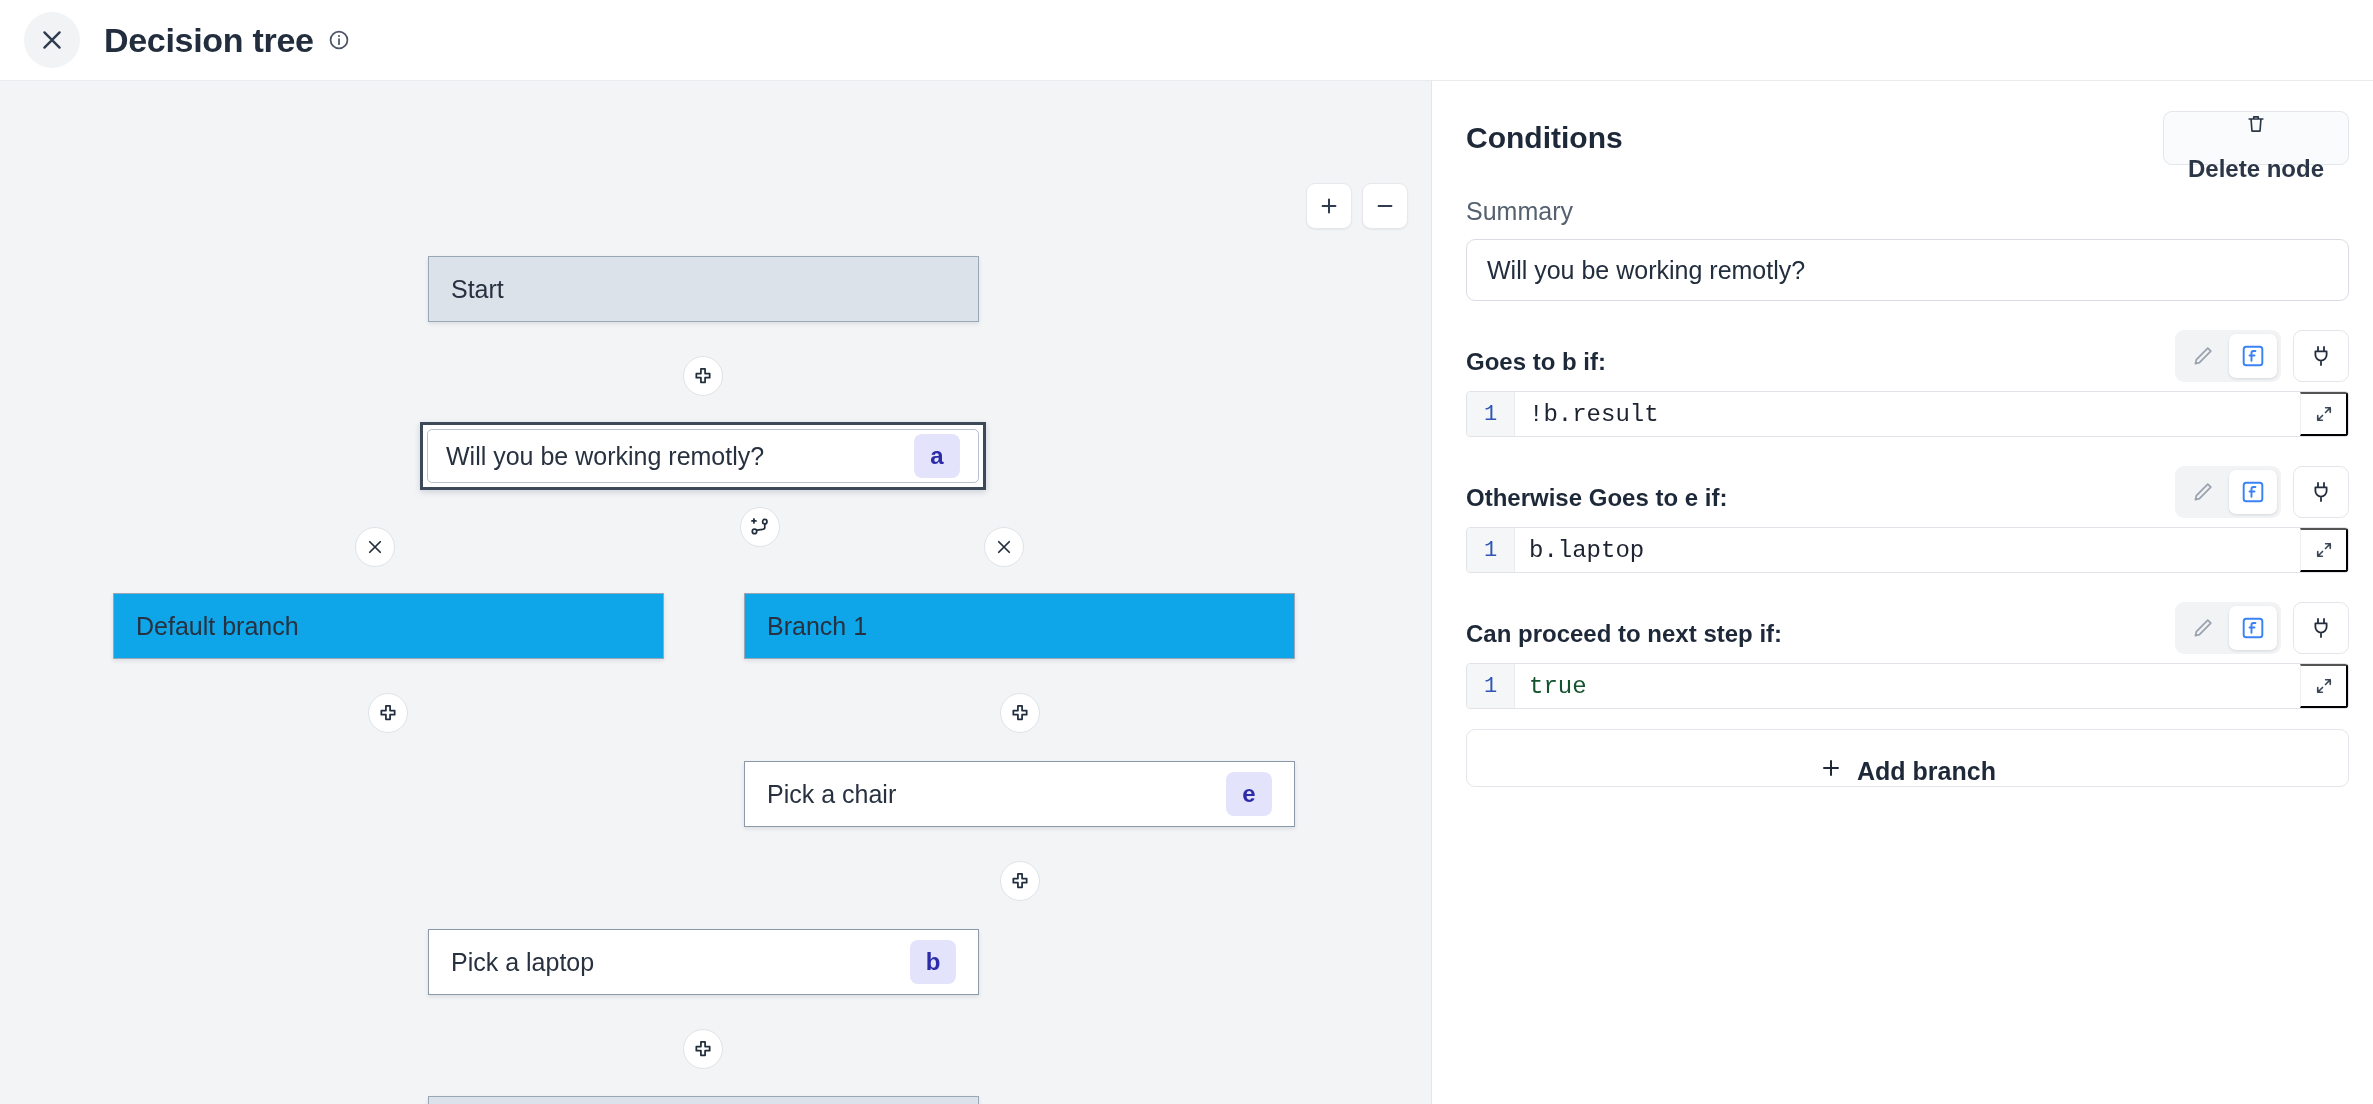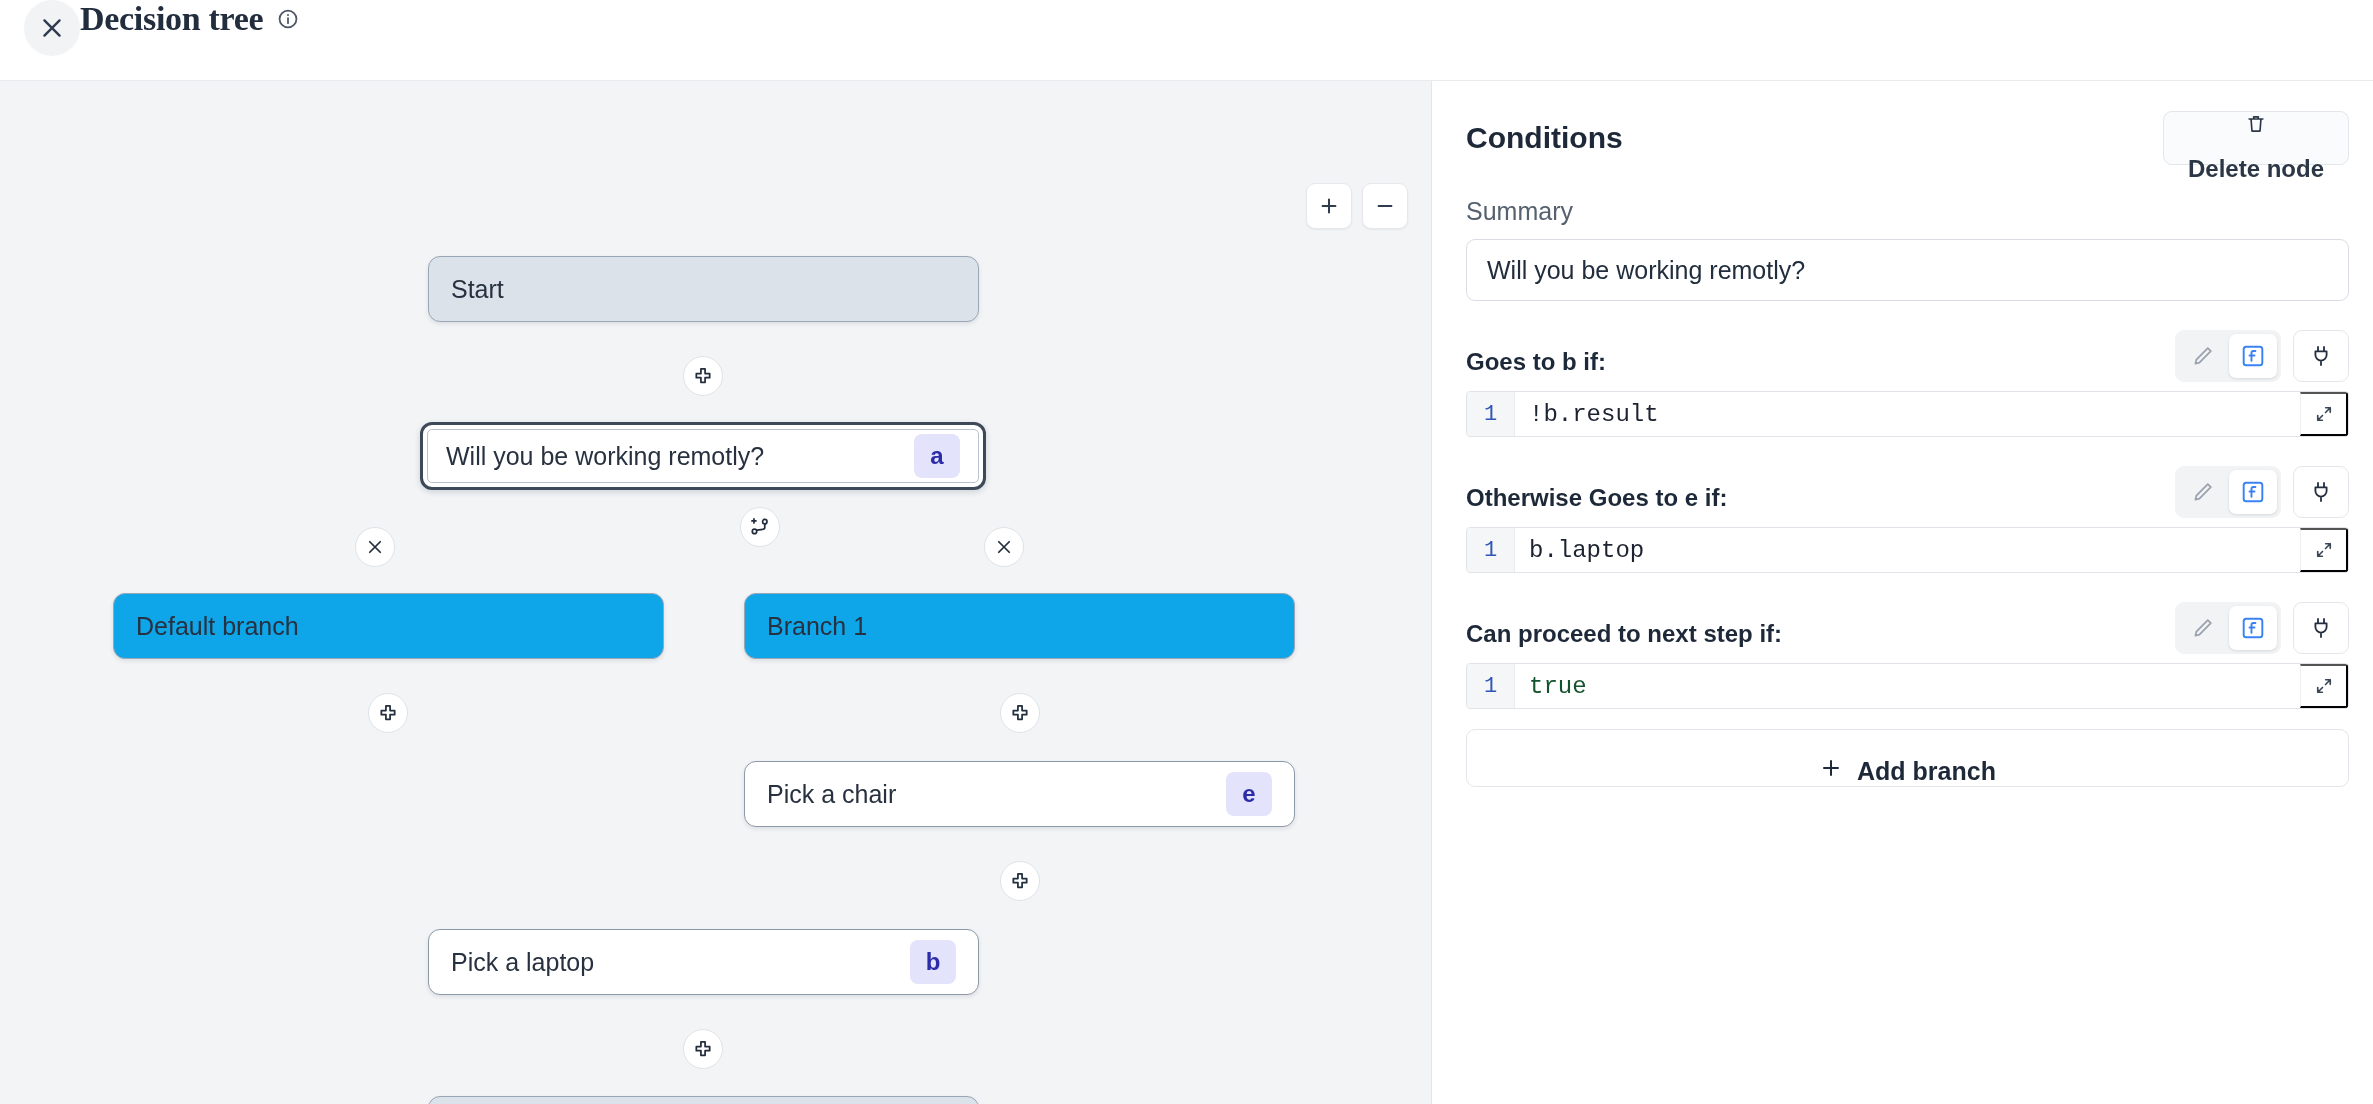--- a/index.html
+++ b/index.html
@@ -6,25 +6,24 @@
   html, body {
     width: 2373px; height: 1104px;
     font-family: "Liberation Sans", sans-serif;
     background: #ffffff; overflow: hidden;
   }
   #app { width: 2373px; height: 1104px; display: flex; flex-direction: column; }
 
   
   .header {
     height: 81px; flex: 0 0 81px;
-    display: flex; align-items: flex-start;
-    padding-left: 24px; 
+    display: flex; align-items: center;
+    padding-left: 24px; gap: 24px;
     background: #ffffff;
     border-bottom: 1px solid #e9ebee;
-    font-family: Liberation Serif, serif;
   }
   .close-btn {
     width: 56px; height: 56px; border-radius: 50%;
     background: #f1f3f5; border: none;
     display: flex; align-items: center; justify-content: center;
     cursor: pointer; color: #2f3c4f;
   }
   .title-wrap { display: flex; align-items: center; gap: 14px; }
   .page-title {
     font-size: 34px; font-weight: bold; color: #222d3d;
@@ -51,21 +50,21 @@
     display: flex; align-items: center; justify-content: center;
     cursor: pointer; color: #2f3c4f;
     box-shadow: 0 1px 2px rgba(20,30,50,.06);
   }
   #edges { position: absolute; inset: 0; z-index: 1; pointer-events: none; }
 
   .node {
     position: absolute; z-index: 3;
     display: flex; align-items: center;
     padding: 0 22px;
-    border-radius: 12px;
+    border-radius: 0;
     font-size: 25px; color: #27313f;
     box-shadow: 0 2px 4px rgba(25,35,55,.10);
     cursor: pointer;
   }
   .node.terminal { background: #dbe2ea; border: 1px solid #9aa7b6; }
   .node.branch   { background: #0ea5e9; border: 1px solid #9aa7b6; }
   .node.step     { background: #ffffff; border: 1px solid #8c99a9; }
   .node-label { flex: 1; }
   .node-badge {
     margin-left: auto;

